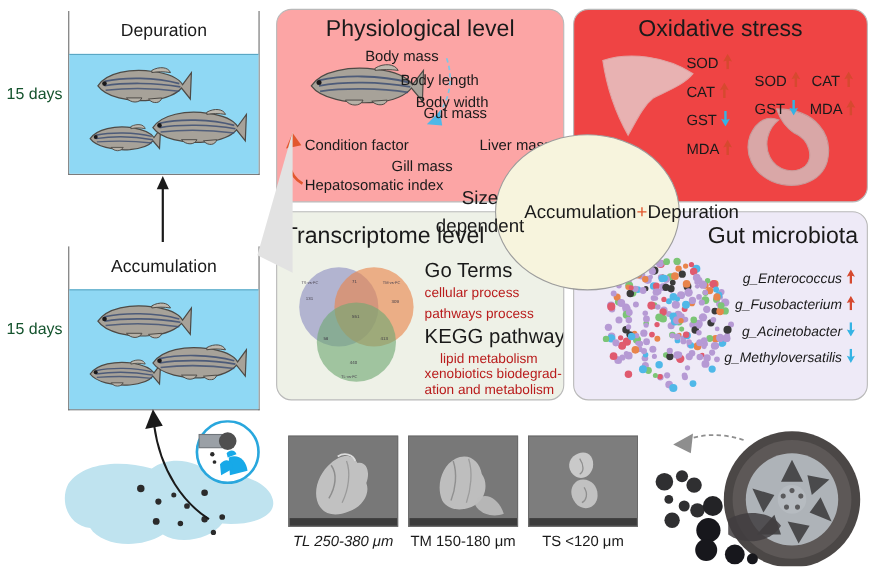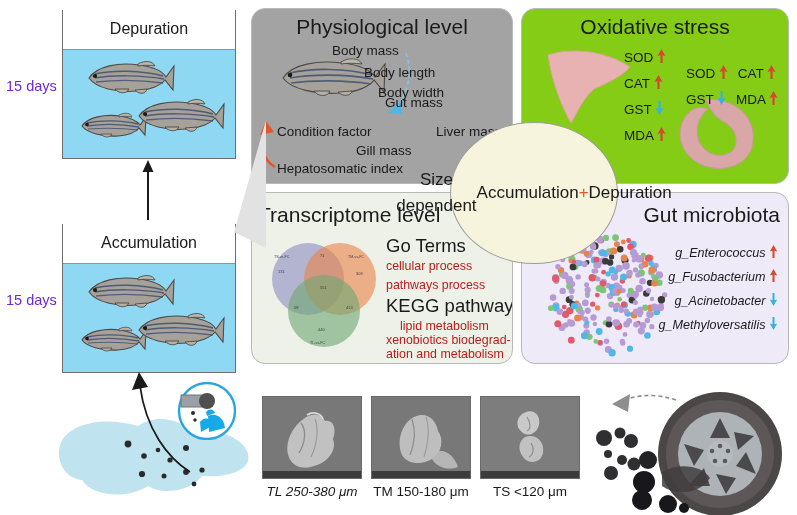--- a/index.html
+++ b/index.html
@@ -11,33 +11,33 @@
   }
   .abs{position:absolute;}
 
   
   #left-col{left:0;top:0;width:246px;height:372px;}
   .tank{position:absolute;left:62px;width:172px;background:#fff;
         border-left:1.5px solid #6e6e6e;border-right:1.5px solid #6e6e6e;
         border-bottom:1.5px solid #6e6e6e;}
   .tank-title{position:absolute;left:0;right:0;text-align:center;font-size:16px;color:#1a1a1a;}
   .water{position:absolute;left:0;right:0;bottom:0;background:#8fd8f4;border-top:1.3px solid #5aa7c4;}
-  .days-label{position:absolute;font-size:14.5px;color:#6d28d9;white-space:nowrap;}
+  .days-label{position:absolute;font-size:14.5px;color:#14532d;white-space:nowrap;}
 
   
   .fish{position:absolute;}
   .fish svg{display:block;}
 
   
   .panel{position:absolute;border-radius:14px;border:1.3px solid #b9b9b9;
          box-sizing:border-box;overflow:hidden;}
   .panel-title{position:absolute;text-align:center;font-size:21px;color:#1a1a1a;white-space:nowrap;}
 
-  #panel-phys{left:251px;top:8px;width:262px;height:176px;background:#a3a3a3;}
-  #panel-oxid{left:521px;top:8px;width:268px;height:176px;background:#84cc16;}
+  #panel-phys{left:251px;top:8px;width:262px;height:176px;background:#fca5a5;}
+  #panel-oxid{left:521px;top:8px;width:268px;height:176px;background:#ef4444;}
   #panel-trans{left:251px;top:192px;width:262px;height:172px;background:#eef1e7;}
   #panel-micro{left:521px;top:192px;width:268px;height:172px;background:#eeeaf7;}
 
   .meas{position:absolute;font-size:13.5px;color:#1a1a1a;white-space:nowrap;}
 
   
   #center-circle{left:450px;top:122px;width:166px;height:140px;border-radius:50%;
      background:#f7f4dd;border:1.3px solid #9c9c9c;z-index:20;
      display:flex;flex-direction:row;align-items:center;justify-content:center;}
   #center-circle div{font-size:17px;line-height:1.52;color:#1a1a1a;text-align:center;}

